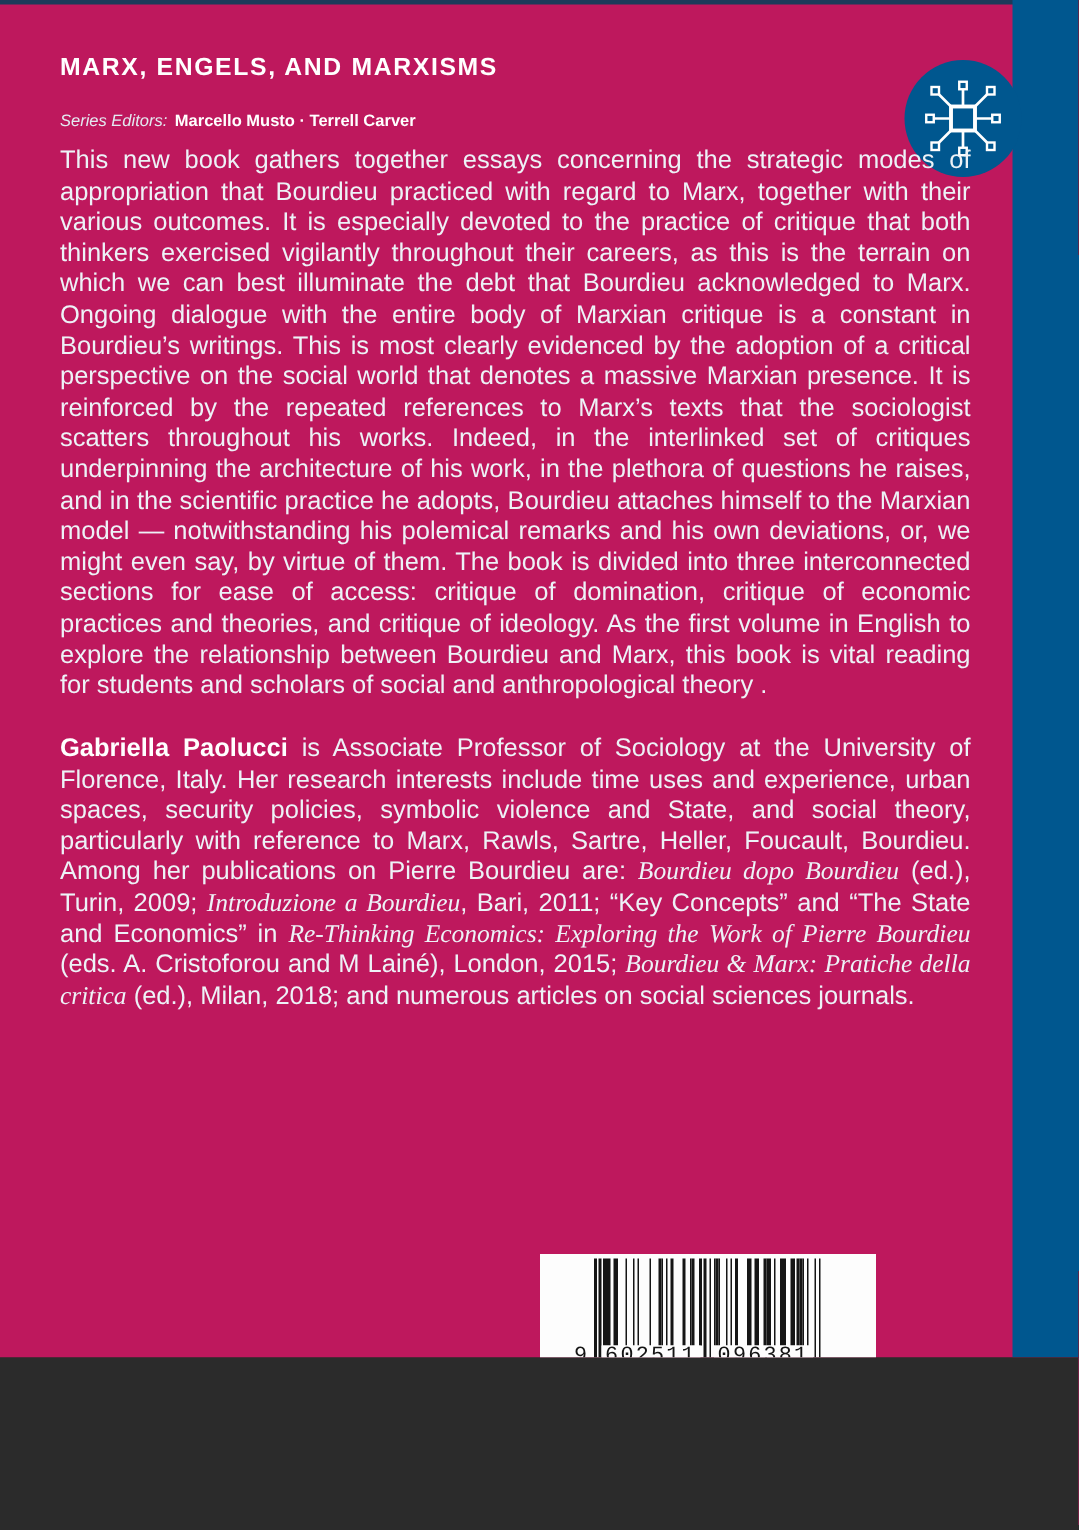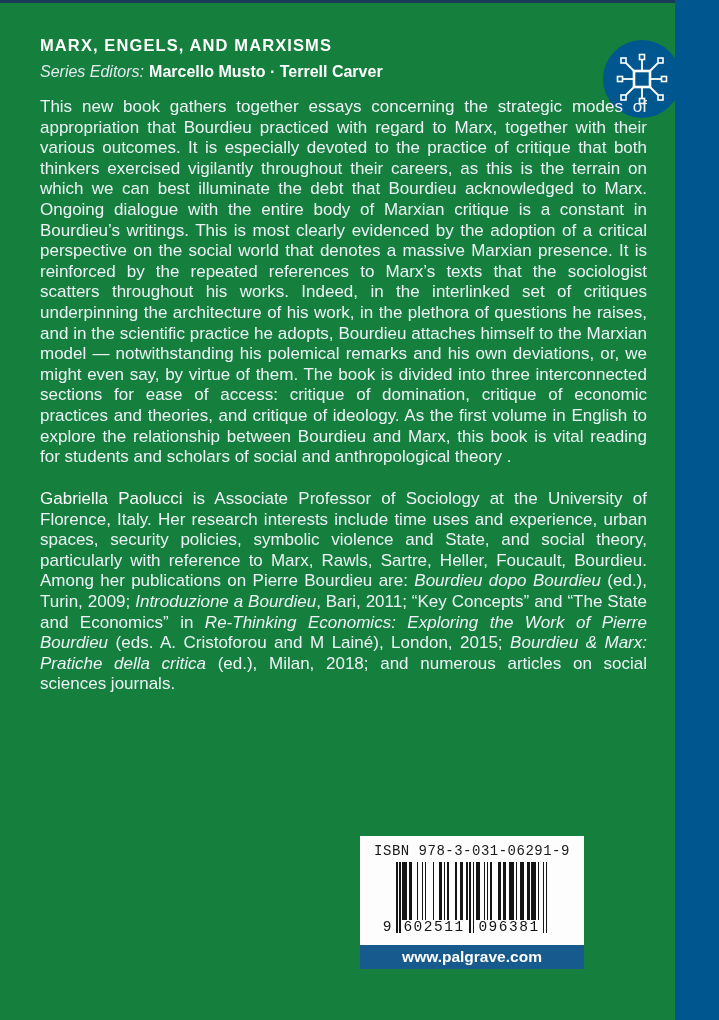--- a/index.html
+++ b/index.html
@@ -1,20 +1,20 @@
 <!DOCTYPE html>
 <html><head>
 <meta charset="utf-8">
 <style>
   html, body { margin: 0; padding: 0; background: #2b2b2b; }
   .cover {
     position: relative;
     width: 719px;
-    height: 1020px;
-    background: #15803d;
+    height: 905px;
+    background: #be185d;
     overflow: hidden;
     font-family: "Liberation Sans", sans-serif;
   }
   .top-edge {
     position: absolute; top: 0; left: 0; right: 0;
     height: 3px; background: #1B3A5A;
   }
   .right-band {
     position: absolute; top: 0; right: 0; bottom: 0;
     width: 44px; background: #00578F;
@@ -24,33 +24,33 @@
     width: 78px; height: 78px; border-radius: 50%;
     background: #00578F;
   }
   .logo-bulge svg { position: absolute; left: 11px; top: 11px; }
 
   .header { position: absolute; left: 40px; top: 36px; }
   .series-title {
     font-size: 16.5px; font-weight: bold; letter-spacing: 1.1px;
     color: #FFFFFF;
   }
-  .series-editors { margin-top: 8px; font-size: 16px; color: #EFF3F7; }
+  .series-editors { margin-top: 20px; font-size: 11px; color: #EFF3F7; }
   .ed-label { font-style: italic; color: #E3EAF1; margin-right: 5px; }
   .ed-names { font-weight: bold; color: #FFFFFF; }
 
   .blurb, .bio {
     position: absolute; left: 40px; width: 607px; margin: 0;
     font-size: 17px; line-height: 20.6px; color: #EDF2F7;
     text-align: justify; text-align-last: left;
   }
   .blurb { top: 97px; }
   .bio { top: 489px; }
-  .seg-bold { font-weight: normal; color: #FFFFFF; margin-top: 12px; }
-  .seg-italic { font-style: italic; }
+  .seg-bold { font-weight: bold; color: #FFFFFF; margin-top: 12px; }
+  .seg-italic { font-style: italic; font-family: Liberation Serif, serif; }
 
   .isbn-box {
     position: absolute; left: 360px; top: 836px;
     width: 224px; height: 109px; background: #FDFDFD;
   }
   .isbn-label {
     margin-top: 7px; text-align: center;
     font-family: "Liberation Mono", monospace;
     font-size: 14px; letter-spacing: 0.5px; color: #1A1A1A;
   }
@@ -115,21 +115,20 @@
     <div class="series-editors">
       <span class="ed-label">Series Editors:</span><span class="ed-names">Marcello Musto · Terrell Carver</span>
     </div>
   </header>
 
   <p class="blurb">This new book gathers together essays concerning the strategic modes of appropriation that Bourdieu practiced with regard to Marx, together with their various outcomes. It is especially devoted to the practice of critique that both thinkers exercised vigilantly throughout their careers, as this is the terrain on which we can best illuminate the debt that Bourdieu acknowledged to Marx. Ongoing dialogue with the entire body of Marxian critique is a constant in Bourdieu’s writings. This is most clearly evidenced by the adoption of a critical perspective on the social world that denotes a massive Marxian presence. It is reinforced by the repeated references to Marx’s texts that the sociologist scatters throughout his works. Indeed, in the interlinked set of critiques underpinning the architecture of his work, in the plethora of questions he raises, and in the scientific practice he adopts, Bourdieu attaches himself to the Marxian model — notwithstanding his polemical remarks and his own deviations, or, we might even say, by virtue of them. The book is divided into three interconnected sections for ease of access: critique of domination, critique of economic practices and theories, and critique of ideology. As the first volume in English to explore the relationship between Bourdieu and Marx, this book is vital reading for students and scholars of social and anthropological theory .</p>
 
   <p class="bio"><span class="seg-bold">Gabriella Paolucci</span><span class="seg-regular"> is Associate Professor of Sociology at the University of Florence, Italy. Her research interests include time uses and experience, urban spaces, security policies, symbolic violence and State, and social theory, particularly with reference to Marx, Rawls, Sartre, Heller, Foucault, Bourdieu. Among her publications on Pierre Bourdieu are: </span><span class="seg-italic">Bourdieu dopo Bourdieu</span><span class="seg-regular"> (ed.), Turin, 2009; </span><span class="seg-italic">Introduzione a Bourdieu</span><span class="seg-regular">, Bari, 2011; “Key Concepts” and “The State and Economics” in </span><span class="seg-italic">Re-Thinking Economics: Exploring the Work of Pierre Bourdieu</span><span class="seg-regular"> (eds. A. Cristoforou and M Lainé), London, 2015; </span><span class="seg-italic">Bourdieu &amp; Marx: Pratiche della critica</span><span class="seg-regular"> (ed.), Milan, 2018; and numerous articles on social sciences journals.</span></p>
 
   <div class="isbn-box">
-    <div class="isbn-label">ISBN 978-3-031-06291-9</div>
     <div class="ean">
       <div class="bars"><span class="module ink tall"></span><span class="module tall"></span><span class="module ink tall"></span><span class="module"></span><span class="module ink"></span><span class="module ink"></span><span class="module ink"></span><span class="module"></span><span class="module ink"></span><span class="module ink"></span><span class="module"></span><span class="module"></span><span class="module"></span><span class="module ink"></span><span class="module"></span><span class="module"></span><span class="module ink"></span><span class="module"></span><span class="module ink"></span><span class="module"></span><span class="module"></span><span class="module"></span><span class="module"></span><span class="module ink"></span><span class="module"></span><span class="module"></span><span class="module"></span><span class="module ink"></span><span class="module ink"></span><span class="module"></span><span class="module ink"></span><span class="module"></span><span class="module ink"></span><span class="module"></span><span class="module"></span><span class="module"></span><span class="module"></span><span class="module ink"></span><span class="module"></span><span class="module"></span><span class="module ink"></span><span class="module ink"></span><span class="module"></span><span class="module"></span><span class="module ink"></span><span class="module tall"></span><span class="module ink tall"></span><span class="module tall"></span><span class="module ink tall"></span><span class="module tall"></span><span class="module ink"></span><span class="module ink"></span><span class="module ink"></span><span class="module"></span><span class="module"></span><span class="module ink"></span><span class="module"></span><span class="module ink"></span><span class="module"></span><span class="module ink"></span><span class="module"></span><span class="module"></span><span class="module"></span><span class="module"></span><span class="module ink"></span><span class="module ink"></span><span class="module"></span><span class="module ink"></span><span class="module ink"></span><span class="module"></span><span class="module"></span><span class="module ink"></span><span class="module ink"></span><span class="module ink"></span><span class="module"></span><span class="module ink"></span><span class="module"></span><span class="module"></span><span class="module ink"></span><span class="module ink"></span><span class="module"></span><span class="module"></span><span class="module ink"></span><span class="module ink"></span><span class="module"></span><span class="module ink"></span><span class="module ink"></span><span class="module ink"></span><span class="module"></span><span class="module ink"></span><span class="module"></span><span class="module"></span><span class="module ink tall"></span><span class="module tall"></span><span class="module ink tall"></span></div>
       <span class="digit lead">9</span>
       <span class="digit g1">602511</span>
       <span class="digit g2">096381</span>
     </div>
   </div>
 
   <div class="website-strip">
     <span>www.palgrave.com</span>

